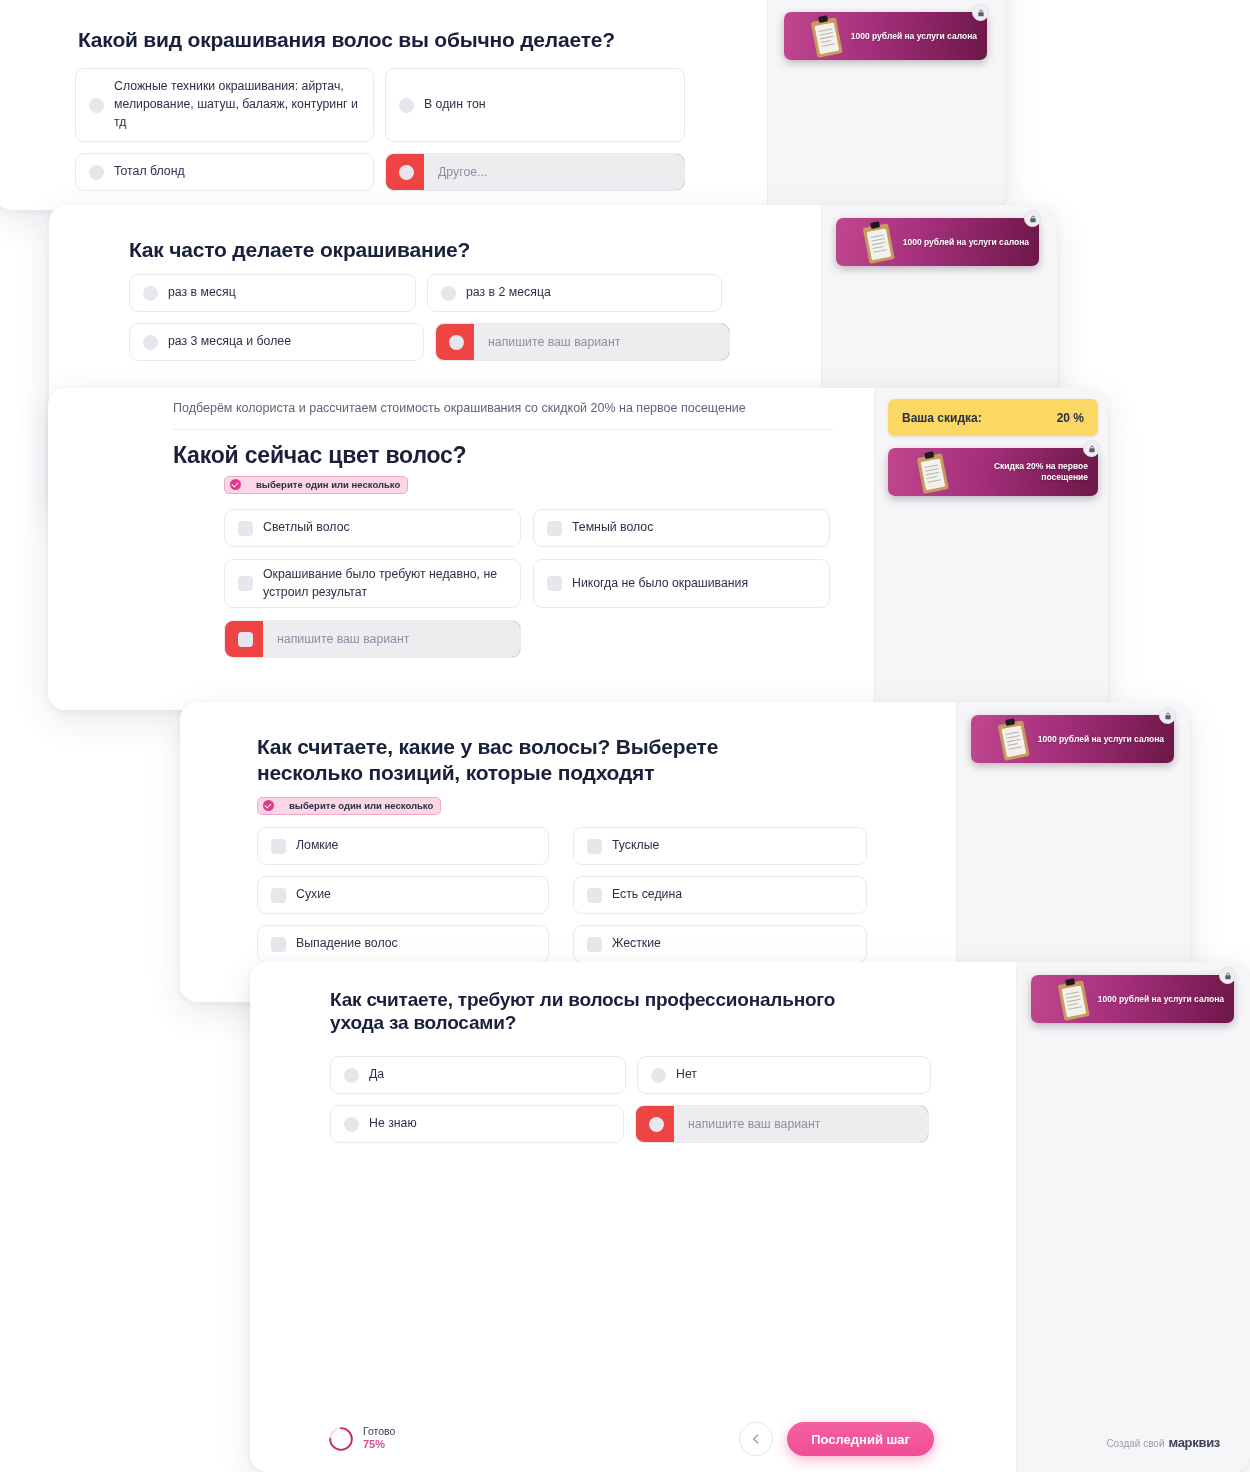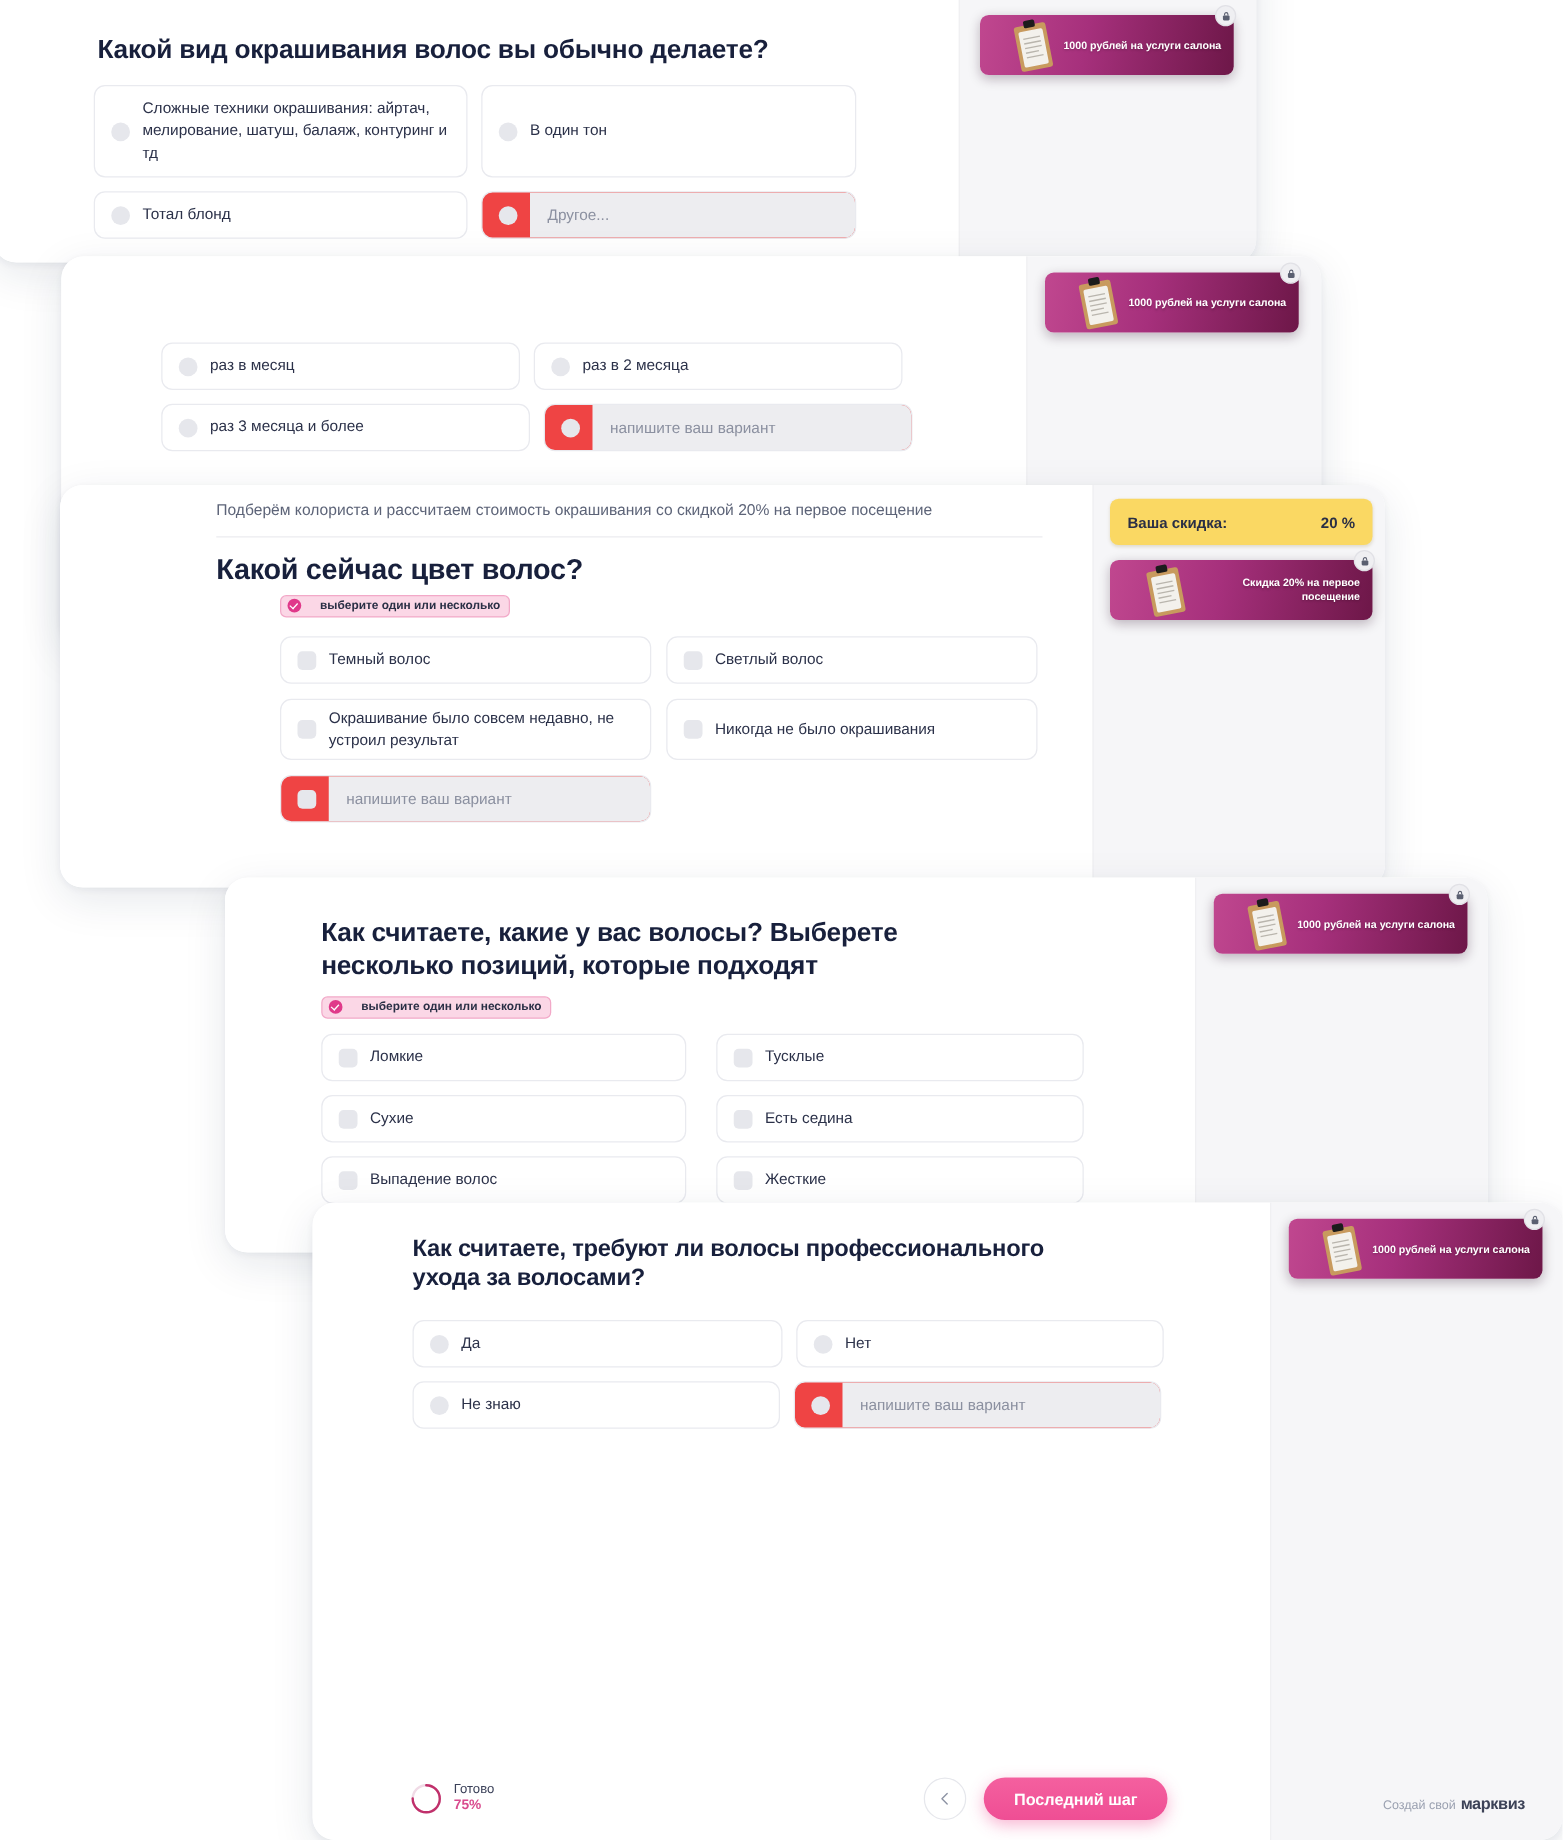--- a/index.html
+++ b/index.html
@@ -183,20 +183,21 @@
       <svg viewBox="0 0 12 12" width="8" height="8">
         <rect x="2" y="5" width="8" height="6" rx="1.4" fill="#5a5f70"></rect>
         <path d="M4 5V3.6a2 2 0 0 1 4 0V5" fill="none" stroke="#5a5f70" stroke-width="1.3"></path>
       </svg>
     </div>
   </div>
 </div>
 
 <div class="card" style="left:49px;top:205px;width:1008px;height:310px;">
   <div class="body" style="width:773px;">
+    <h1 class="qtitle" style="position:absolute;left:80px;top:32px;width:640px;font-size:21px;">Как часто делаете окрашивание?</h1>
 
     <div class="opts" style="position:absolute;left:80px;top:69px;width:657px;gap:11px;">
       <div class="opt" style="width:287px;height:38px;padding-left:13px;gap:10px;">
         <span class="mark radio"></span>
         <span class="lab">раз в месяц</span>
       </div>
       <div class="opt" style="width:295px;height:38px;padding-left:13px;gap:10px;">
         <span class="mark radio"></span>
         <span class="lab">раз в 2 месяца</span>
       </div>
@@ -243,29 +244,29 @@
     <h1 class="qtitle" style="position:absolute;left:125px;top:53px;width:640px;font-size:23px;">Какой сейчас цвет волос?</h1>
 
     <div class="hintbadge" style="position:absolute;left:176px;top:476px;left:176px;top:88px;">
       <span class="ck"></span>
       <span>выберите один или несколько</span>
     </div>
 
     <div class="opts" style="position:absolute;left:176px;top:121px;width:618px;gap:12px;">
       <div class="opt" style="width:297px;height:34px;padding-left:13px;gap:10px;">
         <span class="mark checkbox"></span>
+        <span class="lab">Светлый волос</span>
+      </div>
+      <div class="opt" style="width:297px;height:34px;padding-left:13px;gap:10px;">
+        <span class="mark checkbox"></span>
         <span class="lab">Темный волос</span>
       </div>
-      <div class="opt" style="width:297px;height:34px;padding-left:13px;gap:10px;">
-        <span class="mark checkbox"></span>
-        <span class="lab">Светлый волос</span>
-      </div>
       <div class="opt" style="width:297px;height:49px;padding-left:13px;gap:10px;">
         <span class="mark checkbox"></span>
-        <span class="lab" style="width:245px;">Окрашивание было совсем недавно, не устроил результат</span>
+        <span class="lab" style="width:245px;">Окрашивание было требуют недавно, не устроил результат</span>
       </div>
       <div class="opt" style="width:297px;height:49px;padding-left:13px;gap:10px;">
         <span class="mark checkbox"></span>
         <span class="lab">Никогда не было окрашивания</span>
       </div>
       <div class="opt inputlike" style="width:297px;height:34px;padding-left:13px;gap:10px;">
         <span class="mark checkbox"></span>
         <span class="field">напишите ваш вариант</span>
       </div>
     </div>

